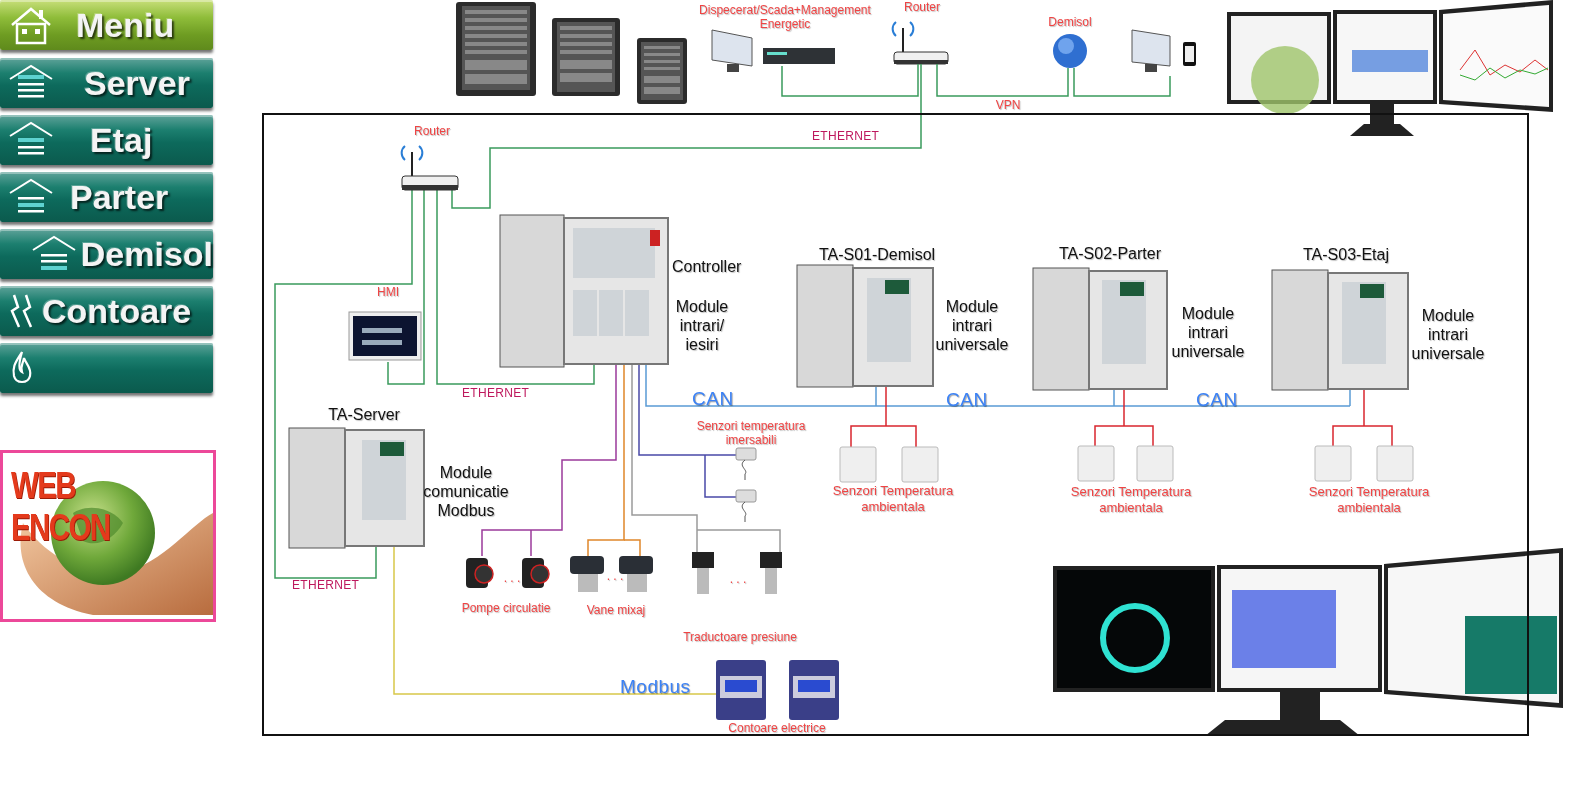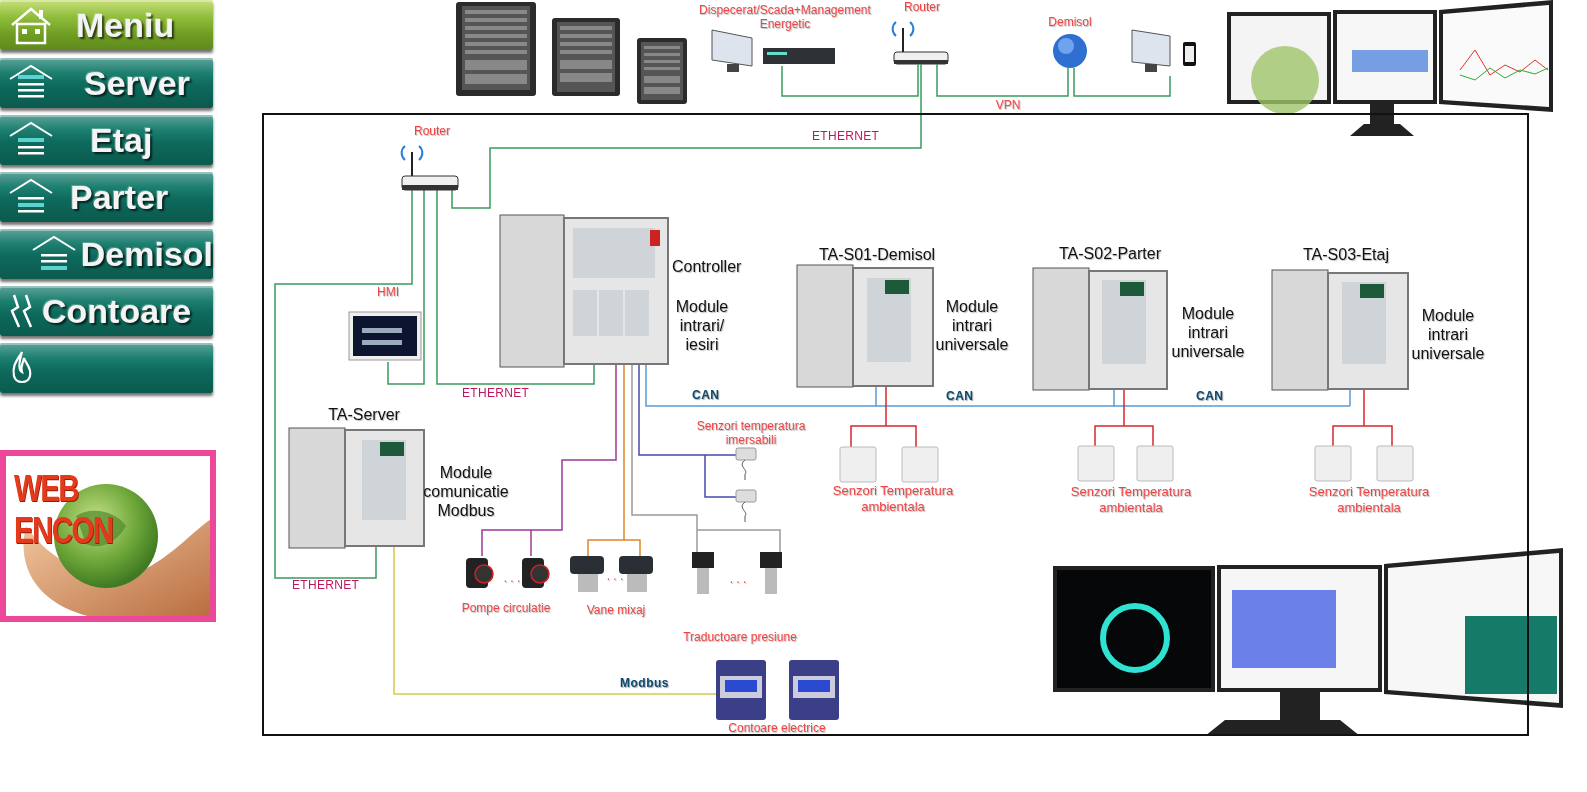--- a/index.html
+++ b/index.html
@@ -7,28 +7,28 @@
   .abs{position:absolute;}
   
   .menu-btn{position:absolute;left:0;width:213px;height:50px;border-radius:2px;
     background:linear-gradient(#5fa39a 0%,#1c7f6f 30%,#0d6a5c 55%,#0b5a4d 100%);
     box-shadow:0 3px 3px rgba(0,0,0,.55), inset 0 2px 0 rgba(255,255,255,.35);
     cursor:pointer;display:flex;align-items:center;}
   .menu-btn.green{background:linear-gradient(#c8df7a 0%,#8fbd3a 35%,#6e9c22 70%,#5f8a1c 100%);}
   .menu-btn .lbl{color:#f4f4f4;font-weight:bold;font-size:34px;text-shadow:2px 2px 2px rgba(0,0,0,.65),-1px -1px 0 rgba(255,255,255,.25);white-space:nowrap;}
   .menu-btn .ico{width:46px;height:40px;margin-left:8px;flex:none;}
   
-  .logo{left:0;top:450px;width:216px;height:172px;border:6px solid #ec4899;box-sizing:border-box;background:#fff;overflow:hidden;}
+  .logo{left:0;top:450px;width:216px;height:172px;border:3px solid #ec4899;box-sizing:border-box;background:#fff;overflow:hidden;}
   .logo-text{position:absolute;left:8px;top:12px;font-size:36px;font-weight:bold;color:#e43a1c;letter-spacing:-2px;transform:scaleX(.82);transform-origin:left;font-family:"Liberation Sans Narrow","Liberation Sans",sans-serif;text-shadow:1px 1px 0 #9b1a06;}
   
   .frame{left:262px;top:113px;width:1267px;height:623px;border:2px solid #111;box-sizing:border-box;}
   .lbl-s{position:absolute;font-size:12px;color:#ef4444;text-align:center;white-space:nowrap;text-shadow:1px 1px 1px rgba(0,0,0,.25);}
   .lbl-m{position:absolute;font-size:16px;color:#111;text-align:center;line-height:19px;text-shadow:1px 1px 1px rgba(0,0,0,.25);}
   .eth{position:absolute;font-size:12px;color:#be185d;letter-spacing:.3px;}
-  .can{position:absolute;font-size:12px;font-weight:bold;color:#0c4a6e;text-shadow:1px 1px 1px rgba(0,0,0,.35);letter-spacing:.5px;}
+  .can{position:absolute;font-size:19px;font-weight:normal;color:#3b82f6;text-shadow:1px 1px 1px rgba(0,0,0,.35);letter-spacing:.5px;}
   svg{position:absolute;left:0;top:0;}
 </style>
 </head>
 <body>
 
 <div class="menu-btn green" style="top:0;">
   <svg class="ico" style="position:static" viewBox="0 0 46 40">
     <polyline points="4,20 23,4 42,20" fill="none" stroke="#fff" stroke-width="2.5"></polyline>
     <rect x="9" y="19" width="28" height="19" fill="none" stroke="#fff" stroke-width="2.5"></rect>
     <rect x="14" y="24" width="5" height="5" fill="#fff"></rect>

